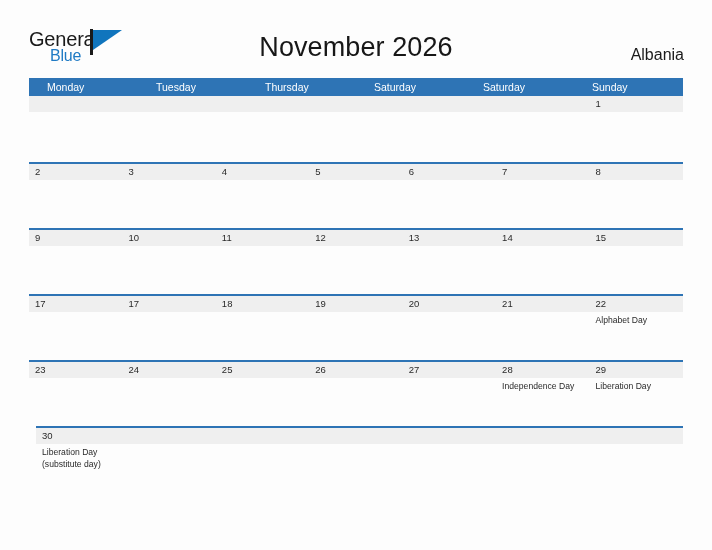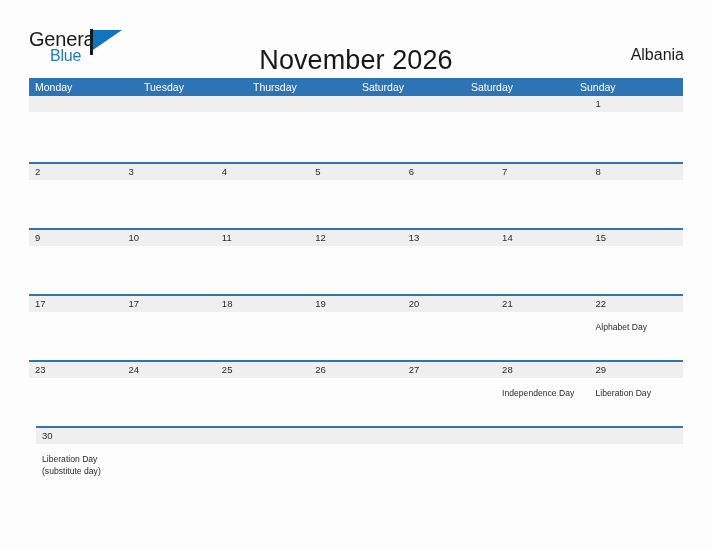--- a/index.html
+++ b/index.html
@@ -85,21 +85,20 @@
   .cal-title {
     position: absolute;
     left: 0;
     top: 32px;
     width: 712px;
     text-align: center;
     font-size: 27px;
     color: #171717;
     font-family: "Liberation Sans", sans-serif;
     letter-spacing: 0.1px;
-    margin-top: 13px;
   }
 
   .country {
     position: absolute;
     right: 28px;
     top: 46px;
     font-size: 16px;
     color: #1a1a1a;
     font-family: "Liberation Sans", sans-serif;
   }
@@ -115,21 +114,21 @@
   .weekdays {
     display: flex;
     background: #2e74b5;
     height: 18px;
   }
   .weekday {
     flex: 1 1 0;
     color: #ffffff;
     font-size: 10.5px;
     line-height: 18px;
-    padding-left: 6px;
+    padding-left: 18px;
     box-sizing: border-box;
     font-family: "Liberation Sans", sans-serif;
     white-space: nowrap;
     overflow: hidden;
   }
 
   .week {
     display: flex;
     height: 66px;
     border-top: 2px solid #2e74b5;
@@ -156,21 +155,21 @@
     box-sizing: border-box;
   }
   .day .num {
     padding-left: 6px;
     font-size: 9.5px;
     line-height: 16px;
     color: #2a2a2a;
     font-family: "Liberation Sans", sans-serif;
   }
   .day .events {
-    padding: 10px 4px 0 6px;
+    padding: 3px 4px 0 6px;
   }
   .day .event {
     font-size: 8.6px;
     line-height: 11.5px;
     color: #2a2a2a;
     font-family: "Liberation Sans", sans-serif;
     white-space: nowrap;
   }
   .day.empty .band {
     background: #efefef;

